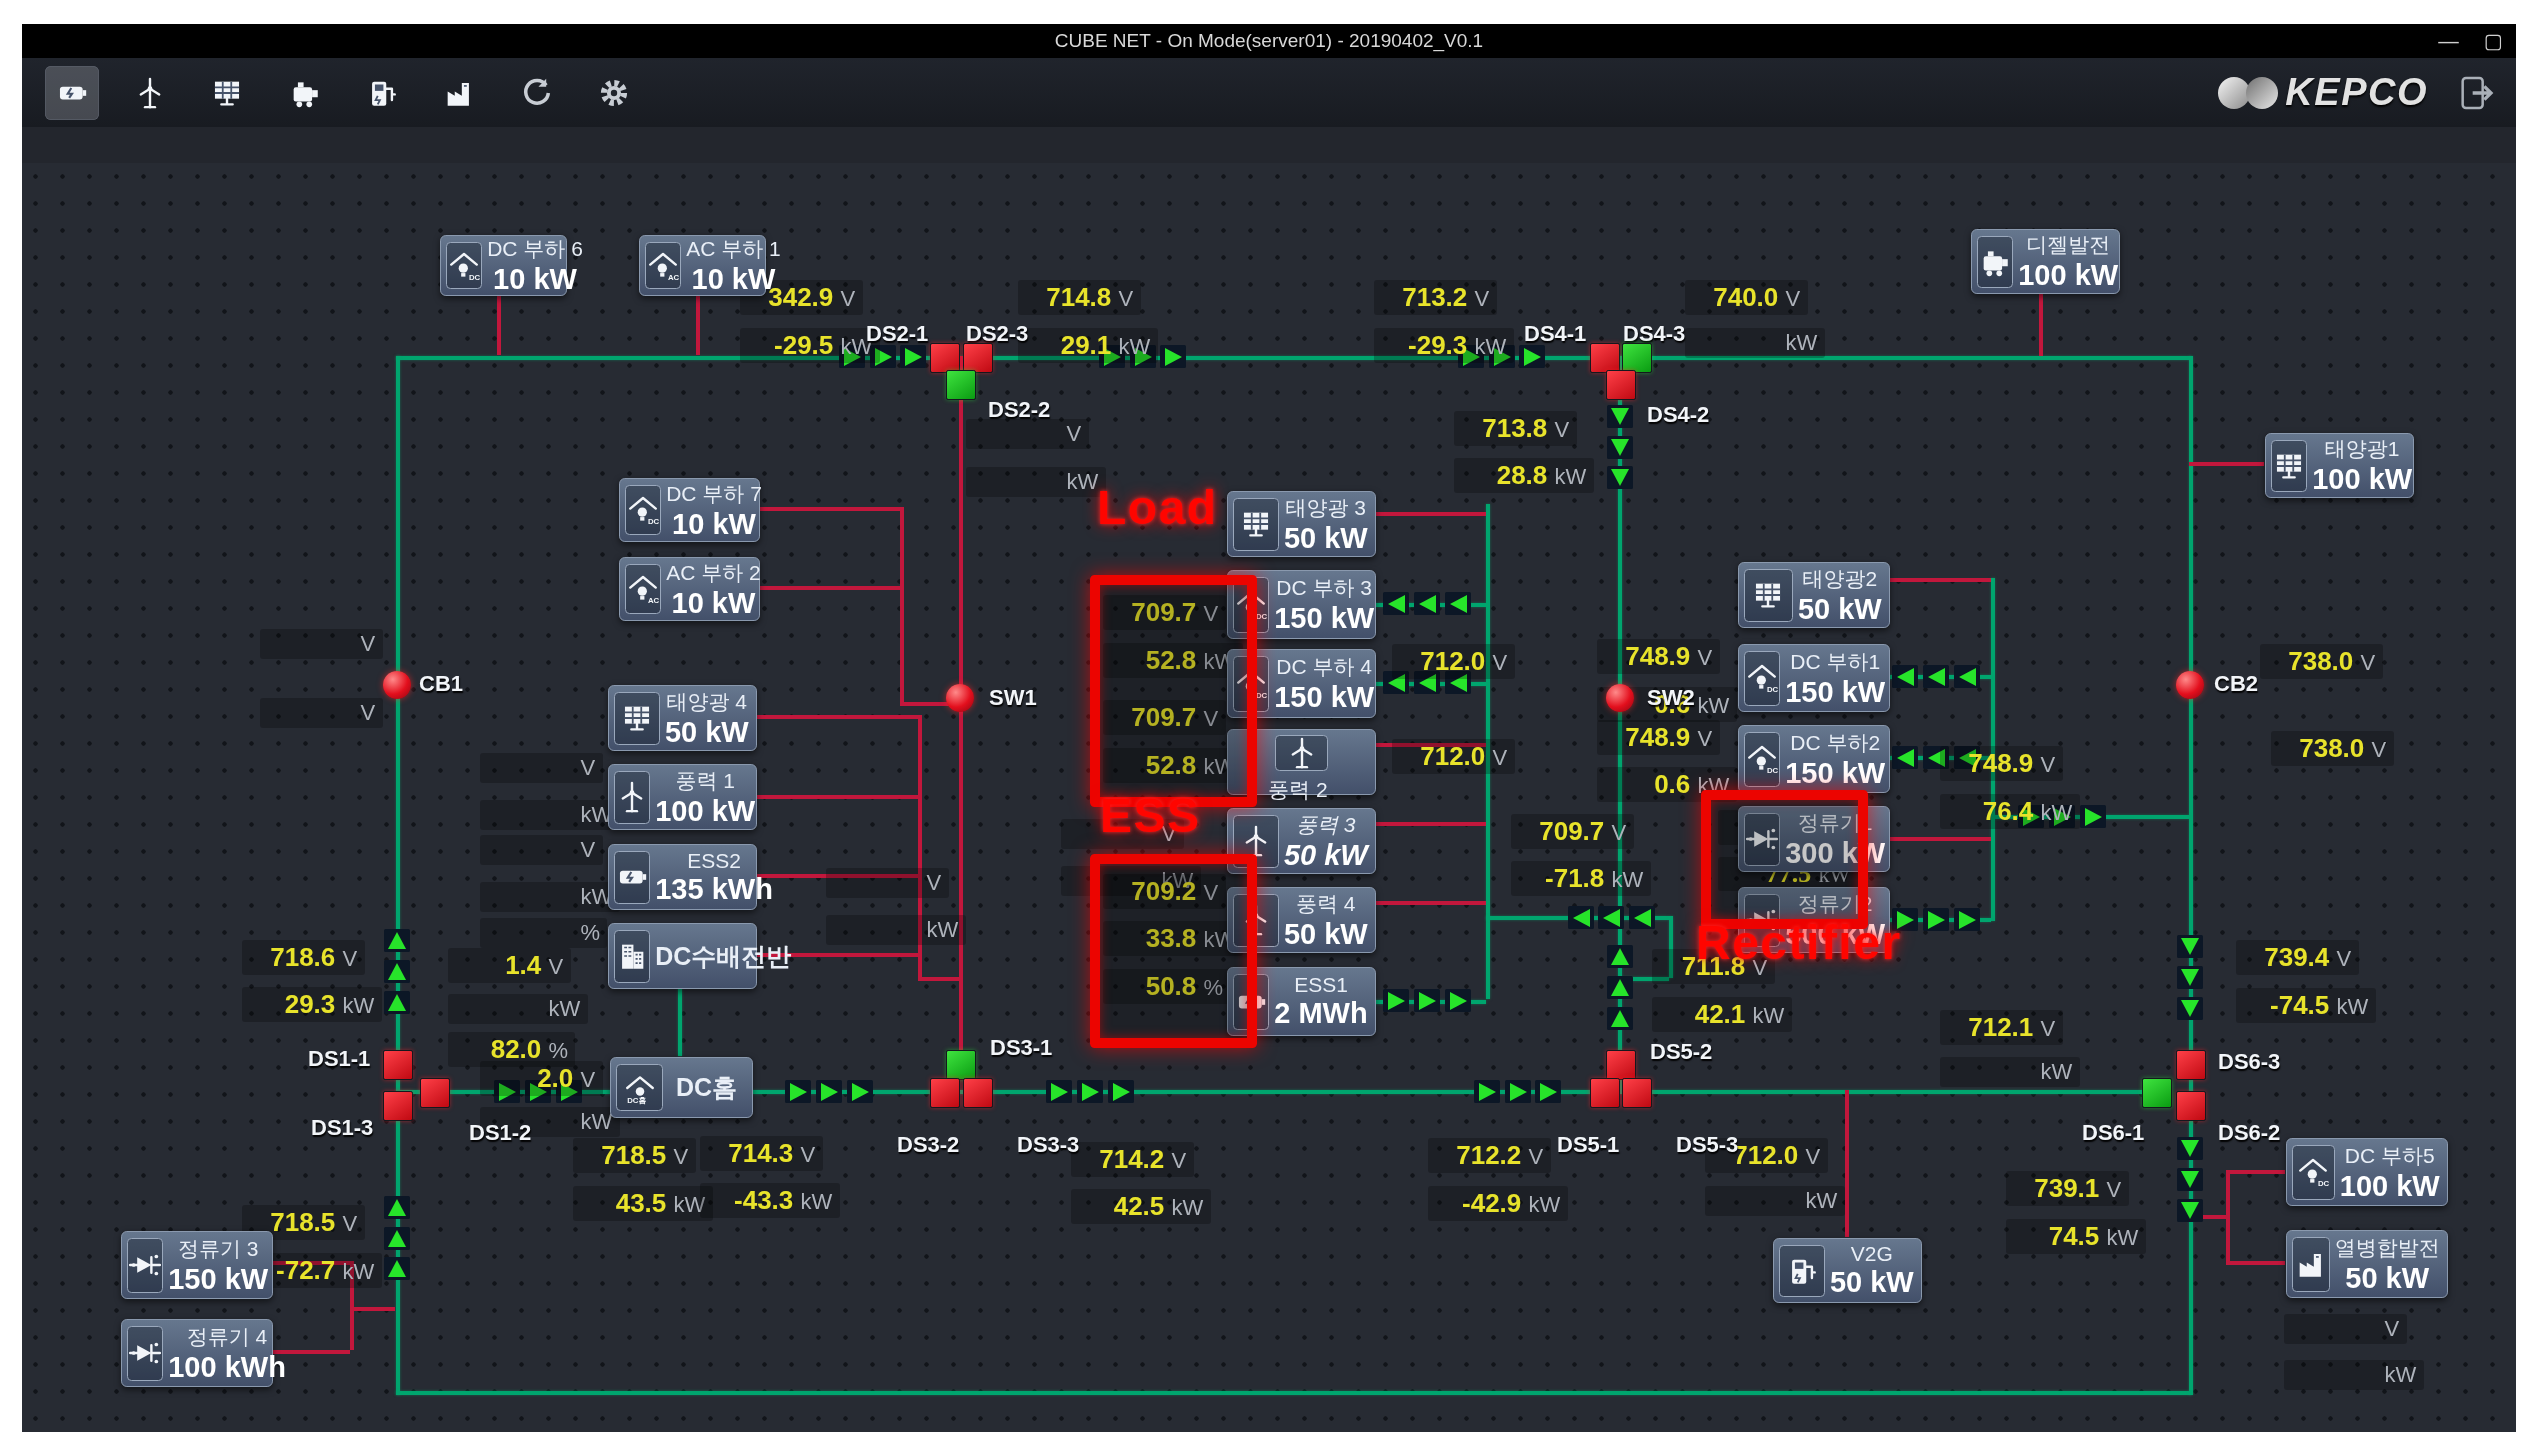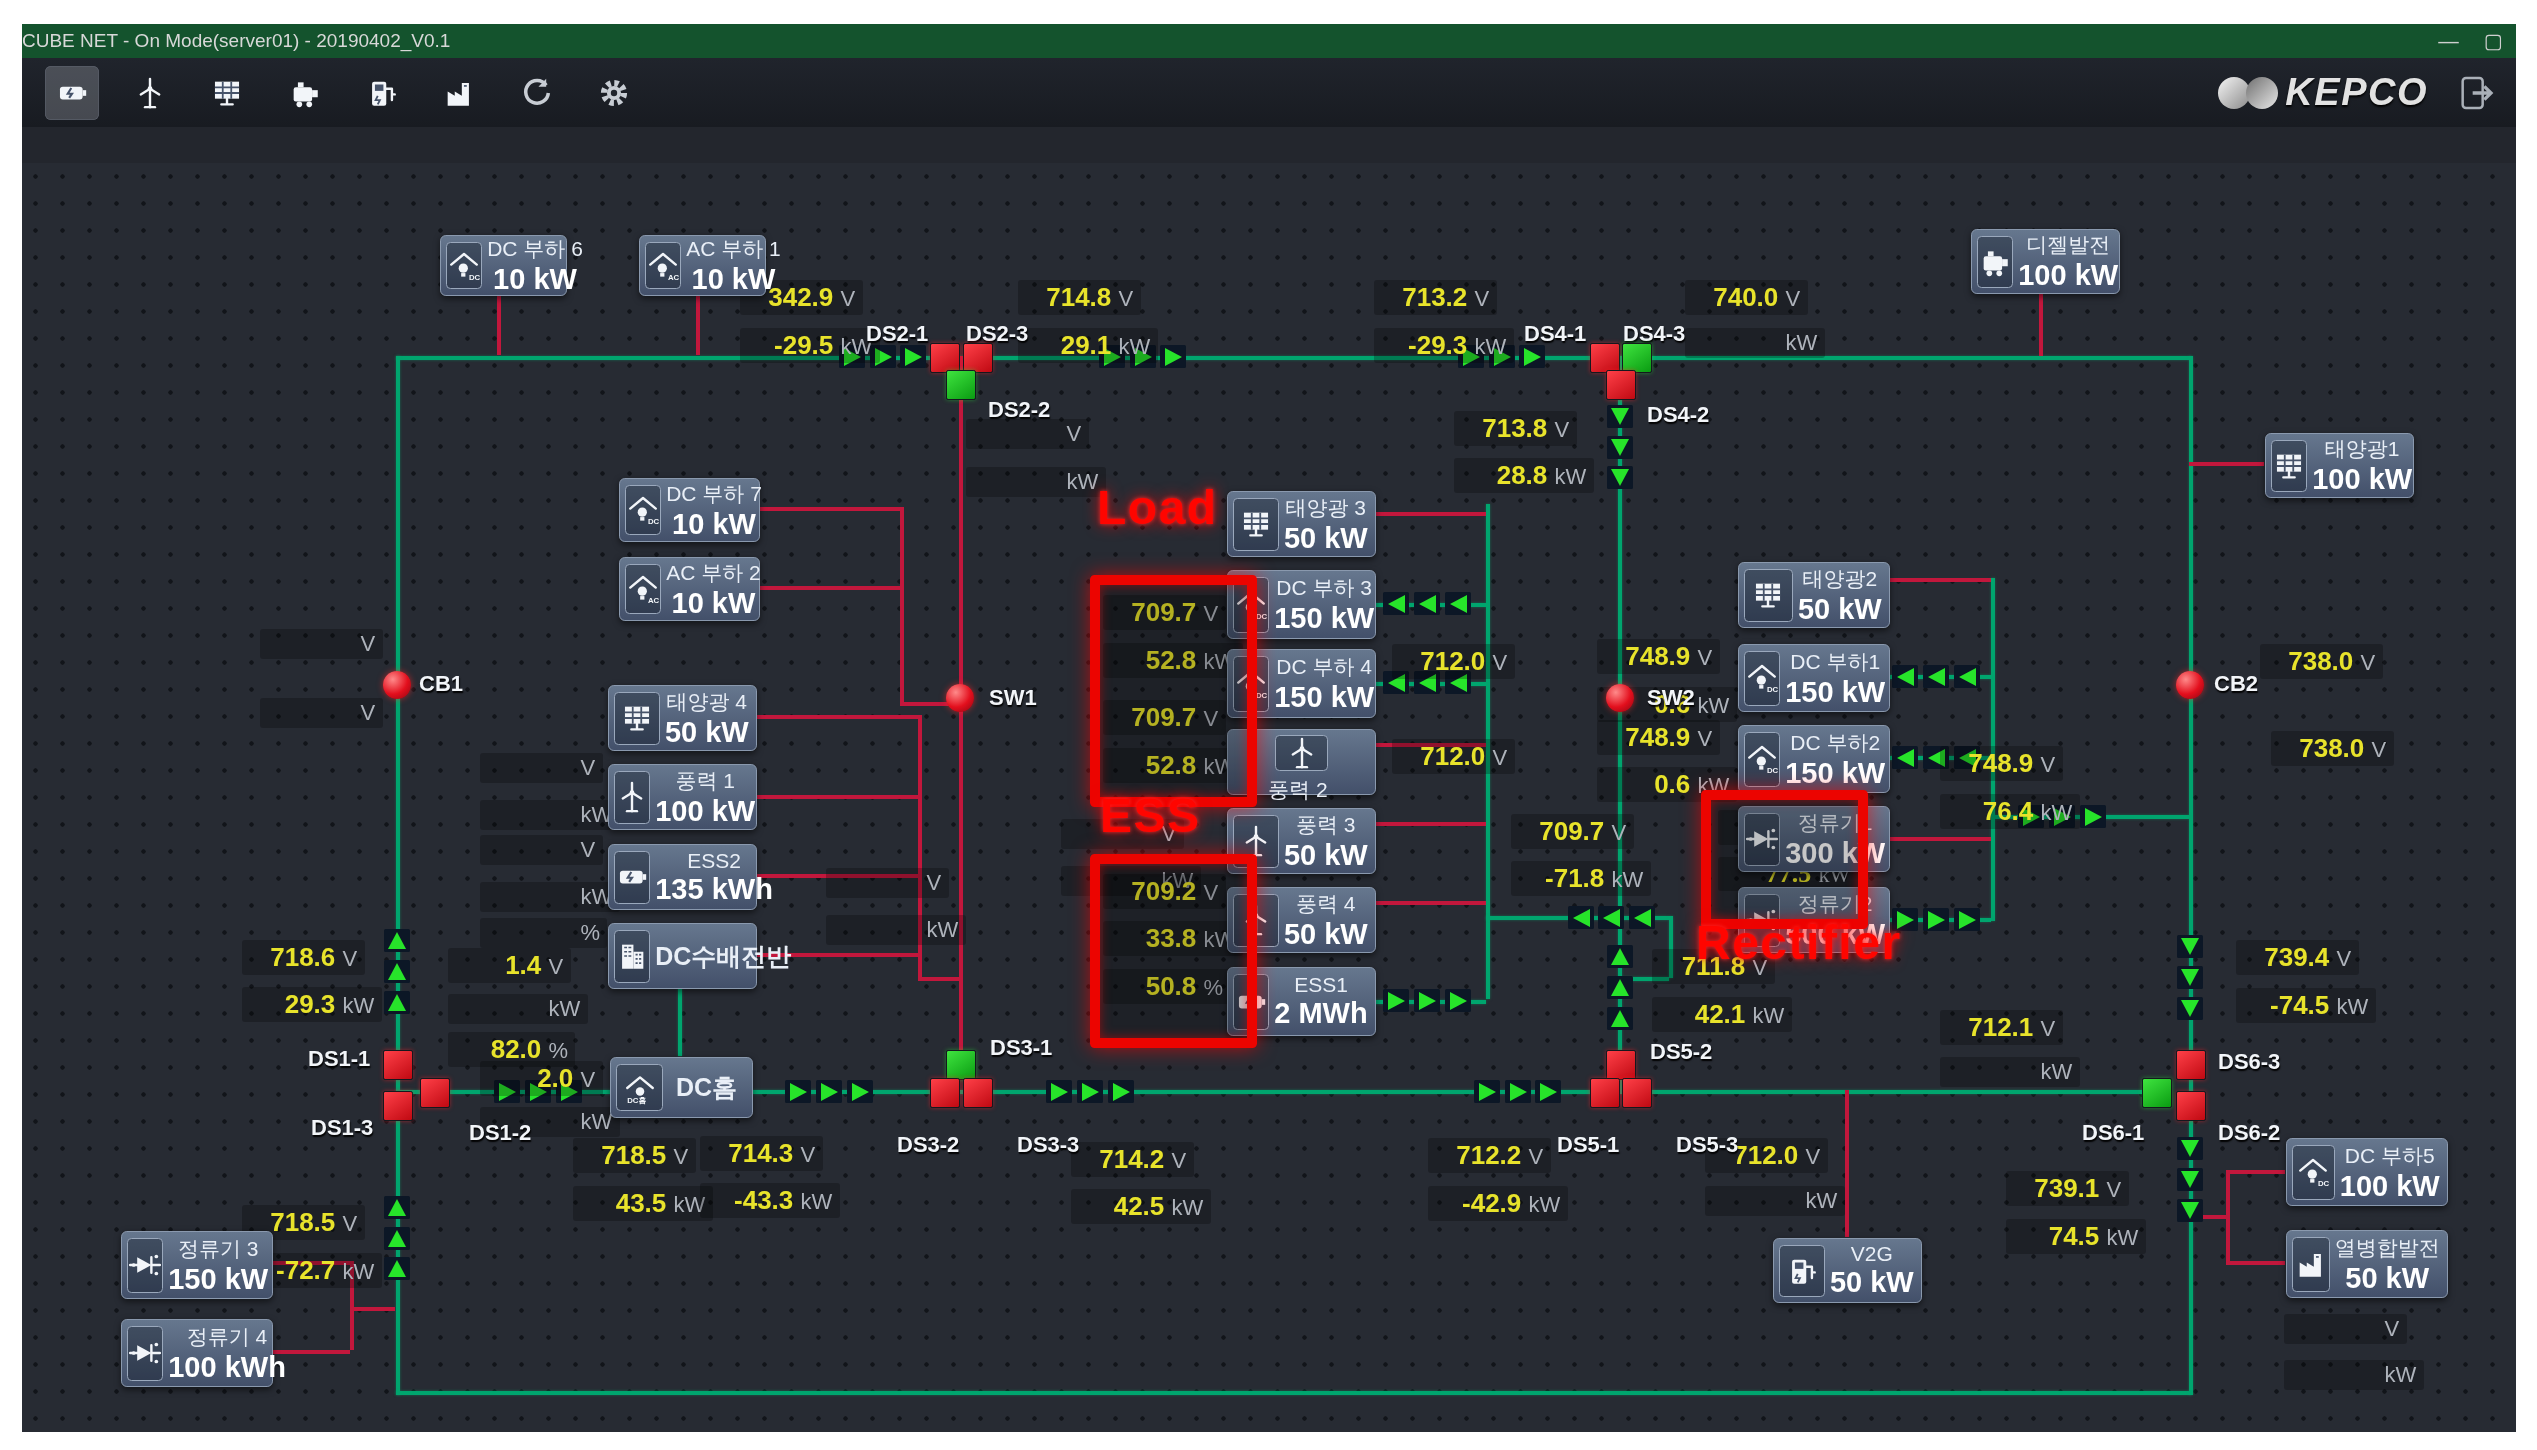--- a/index.html
+++ b/index.html
@@ -1,19 +1,19 @@
 <!DOCTYPE html>
 <html style="font-size:11.7px"><head>
 <meta charset="utf-8">
 <style>
   html,body{margin:0;padding:0;background:#ffffff;width:2538px;height:1450px;
     font-family:"Liberation Sans","DejaVu Sans",sans-serif;}
   #app{position:absolute;left:22px;top:24px;width:2494px;height:1408px;background:#23262d;overflow:hidden;}
   
-  #titlebar{position:absolute;left:0;top:0;width:100%;height:34px;background:#14532d;display:flex;align-items:center;}
+  #titlebar{position:absolute;left:0;top:0;width:100%;height:34px;background:#000000;display:flex;align-items:center;justify-content:center;}
   #titlebar .tt{color:#d8d8d8;font-size:19px;}
   .winbtns{position:absolute;right:13px;top:0;height:34px;display:flex;gap:25px;align-items:center;}
   .wb{color:#cfcfcf;font-size:20.5px;line-height:20.5px;}
   
   #toolbar{position:absolute;left:0;top:34px;width:100%;height:69px;background:linear-gradient(#20242c,#181b21);display:flex;align-items:center;}
   .tbi{width:54px;height:54px;margin-left:23.4px;border-radius:5.9px;display:flex;align-items:center;justify-content:center;}
   .tbi.active{background:rgba(230,235,245,.22);box-shadow:0 0 0 0.7px #5a5f6a inset;}
   #brand{position:absolute;right:88px;top:0;height:69px;display:flex;align-items:center;gap:7.3px;}
   .bc{width:32px;height:32px;border-radius:50%;}
   .bc1{background:linear-gradient(135deg,#f5f5f5,#8a8a8a);margin-right:-11.7px;}
@@ -908,21 +908,21 @@
             <path d="M24 18 L24 4 M24 18 L11 26 M24 18 L37 26" fill="none" stroke="#f2f5f9" stroke-width="3.4" stroke-linecap="round" stroke-linejoin="round"></path>
             <circle cx="24" cy="18" r="3.4" fill="#f2f5f9"></circle>
             <path d="M17 44 H31" fill="none" stroke="#f2f5f9" stroke-width="3.4" stroke-linecap="round" stroke-linejoin="round"></path>
           </svg>
         </div>
         <div class="tx">
           <span class="bt">풍력 2</span>
           <span class="bv">50 kW</span>
         </div>
       </div>
-      <div class="devbox" style="left: 1205px; top: 645px; width: 147px; height: 64px;">
+      <div class="devbox" style="left: 1205px; top: 645px; width: 147px; height: 64px; font-style: italic;">
         <div class="ic" style="width: 51px; height: 51px;">
           <svg viewBox="0 0 48 48" width="34" height="34">
             <path d="M24 21 V44" fill="none" stroke="#f2f5f9" stroke-width="3.4" stroke-linecap="round" stroke-linejoin="round"></path>
             <path d="M24 18 L24 4 M24 18 L11 26 M24 18 L37 26" fill="none" stroke="#f2f5f9" stroke-width="3.4" stroke-linecap="round" stroke-linejoin="round"></path>
             <circle cx="24" cy="18" r="3.4" fill="#f2f5f9"></circle>
             <path d="M17 44 H31" fill="none" stroke="#f2f5f9" stroke-width="3.4" stroke-linecap="round" stroke-linejoin="round"></path>
           </svg>
         </div>
         <div class="tx">
           <span class="bt">풍력 3</span>

